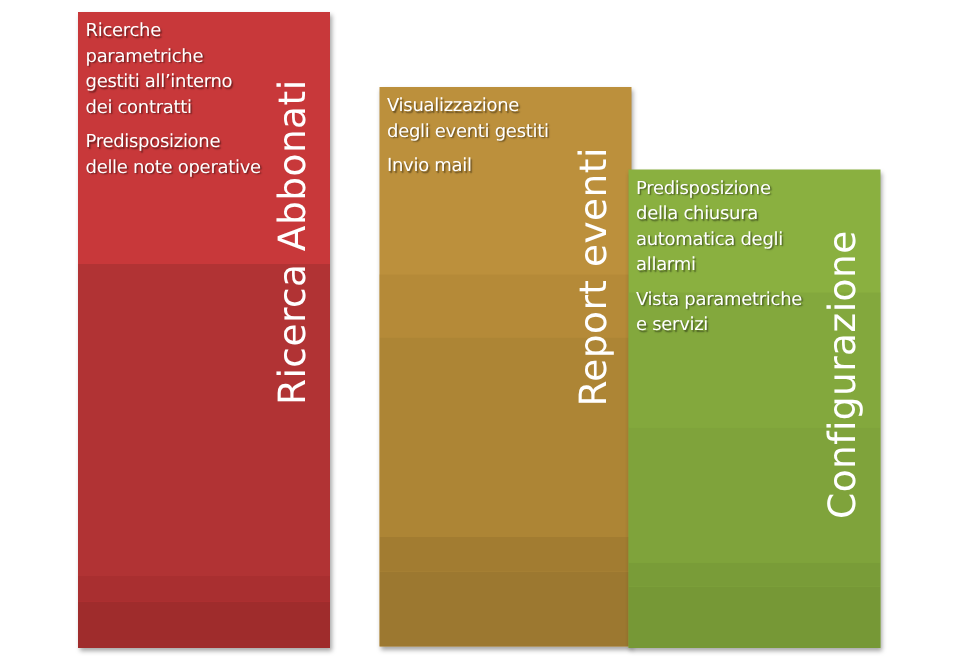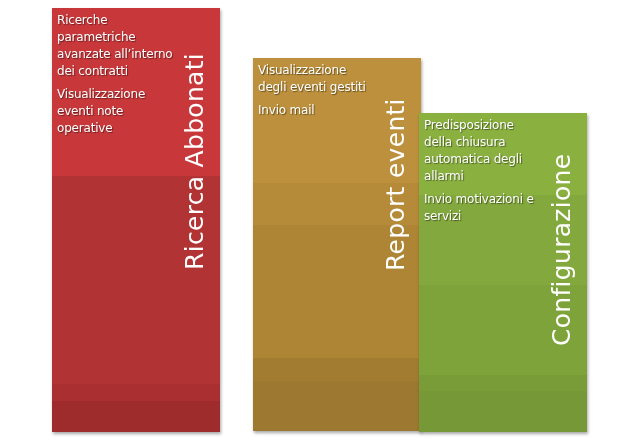--- a/index.html
+++ b/index.html
@@ -53,22 +53,22 @@
   }
 </style>
 </head>
 <body>
 
 <div class="column" style="left:52px; top:8px; height:424px; background:#c8383a;">
   <div class="band" style="top:168px; height:208px; background:#b13334;"></div>
   <div class="band" style="top:376px; height:17px; background:#a92f30;"></div>
   <div class="band" style="top:393px; height:31px; background:#9f2c2c;"></div>
   <div class="items">
-    <div class="item">Ricerche parametriche avanzate all’interno dei contratti</div>
-    <div class="item">Visualizzazione eventi note operative</div>
+    <div class="item">Ricerche parametriche gestiti all’interno dei contratti</div>
+    <div class="item">Predisposizione delle note operative</div>
   </div>
   <div class="title" style="left:128px; top:262px;">Ricerca Abbonati</div>
 </div>
 
 <div class="column" style="left:253px; top:58px; height:373px; background:#bc903c;">
   <div class="band" style="top:125px; height:42px; background:#b58a38;"></div>
   <div class="band" style="top:167px; height:133px; background:#ad8535;"></div>
   <div class="band" style="top:300px; height:23px; background:#a27c31;"></div>
   <div class="band" style="top:323px; height:50px; background:#9c7830;"></div>
   <div class="items">
@@ -78,16 +78,16 @@
   <div class="title" style="left:128px; top:213px;">Report eventi</div>
 </div>
 
 <div class="column" style="left:419px; top:113px; height:319px; background:#8ab040;text-decoration:underline;">
   <div class="band" style="top:82px; height:90px; background:#83a83d;"></div>
   <div class="band" style="top:172px; height:90px; background:#7fa33b;"></div>
   <div class="band" style="top:262px; height:16px; background:#799c38;"></div>
   <div class="band" style="top:278px; height:41px; background:#769836;"></div>
   <div class="items">
     <div class="item">Predisposizione della chiusura automatica degli allarmi</div>
-    <div class="item">Invio motivazioni e servizi</div>
+    <div class="item">Vista parametriche e servizi</div>
   </div>
   <div class="title" style="left:128px; top:233px;">Configurazione</div>
 </div>
 
 </body></html>

